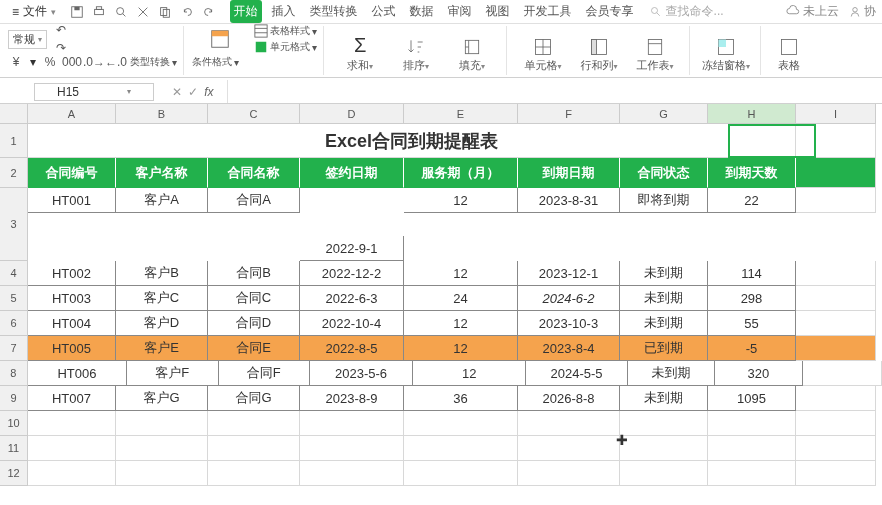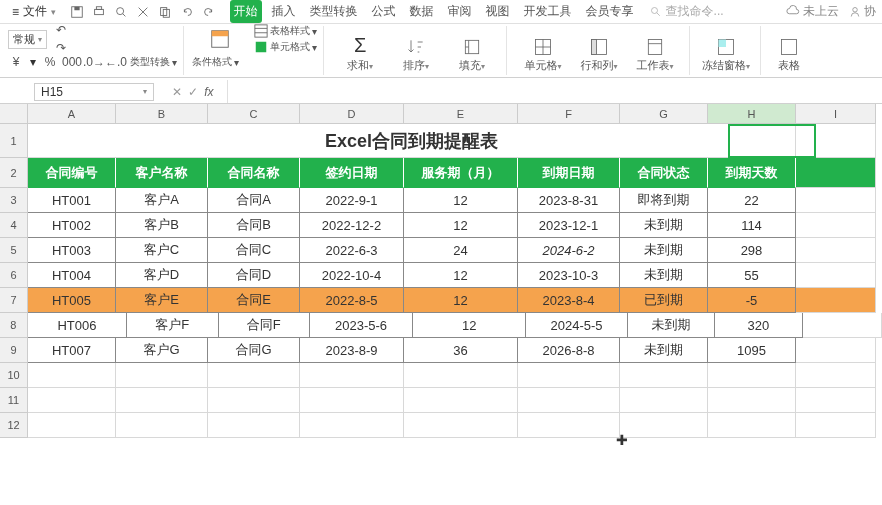--- a/index.html
+++ b/index.html
@@ -29,21 +29,21 @@
 .ribbon .bigBtn { display: flex; flex-direction: column; align-items: center; justify-content: center; width: 56px; gap: 1px; }
 .ribbon .bigBtn .lbl { font-size: 11px; color: #555; white-space: nowrap; }
 .ribbon .bigBtn .chev { font-size: 8px; color: #888; }
 .ribbon .smallBtn { display: flex; align-items: center; gap: 2px; font-size: 10px; color: #555; }
 .ribbon .grp2 { display: flex; flex-direction: column; gap: 2px; }
 
 .sep { height: 2px; }
 
 
 .fxbar { display: flex; align-items: center; height: 24px; border-bottom: 1px solid #d0d0d0; padding: 0 6px; gap: 8px; }
-.fxbar .namebox { border: 1px solid #ccc; width: 120px; padding: 1px 6px; font-size: 12px; display: flex; align-items: center; justify-content: space-between; margin-left: 28px; }
+.fxbar .namebox { border: 1px solid #ccc; width: 120px; padding: 1px 22px; font-size: 12px; display: flex; align-items: center; justify-content: space-between; margin-left: 28px; }
 .fxbar .namebox .chev { font-size: 8px; color: #888; }
 .fxbar .fxicons { display: flex; gap: 6px; color: #999; margin-left: 10px; }
 .fxbar .fx { font-style: italic; color: #666; }
 
 
 .grid { position: relative; }
 .colhdrs { display: flex; }
 .colhdrs .corner { width: 28px; height: 20px; background: #f0f0f0; border-right: 1px solid #ccc; border-bottom: 1px solid #ccc; }
 .colhdrs .ch { height: 20px; background: #f0f0f0; border-right: 1px solid #ccc; border-bottom: 1px solid #ccc; text-align: center; font-size: 11px; color: #555; line-height: 20px; }
 .colhdrs .ch.sel { background: #d0ead0; }
@@ -326,21 +326,21 @@
         <div class="cell " style="width: 102px;">到期日期</div>
         <div class="cell " style="width: 88px;">合同状态</div>
         <div class="cell " style="width: 88px;">到期天数</div>
         <div class="cell empty" style="width: 80px;"></div>
       </div>
       <div class="rw data">
         <div class="rh">3</div>
         <div class="cell " style="width: 88px;">HT001</div>
         <div class="cell " style="width: 92px;">客户A</div>
         <div class="cell " style="width: 92px;">合同A</div>
-        <div class="cell " style="width: 104px;">2022-9-1</div>
+        <div class="cell " style="width: 104px; margin-top: 48px;">2022-9-1</div>
         <div class="cell " style="width: 114px;">12</div>
         <div class="cell " style="width: 102px;">2023-8-31</div>
         <div class="cell " style="width: 88px;">即将到期</div>
         <div class="cell " style="width: 88px;">22</div>
         <div class="cell empty" style="width: 80px;"></div>
       </div>
       <div class="rw data">
         <div class="rh">4</div>
         <div class="cell " style="width: 88px;">HT002</div>
         <div class="cell " style="width: 92px;">客户B</div>

